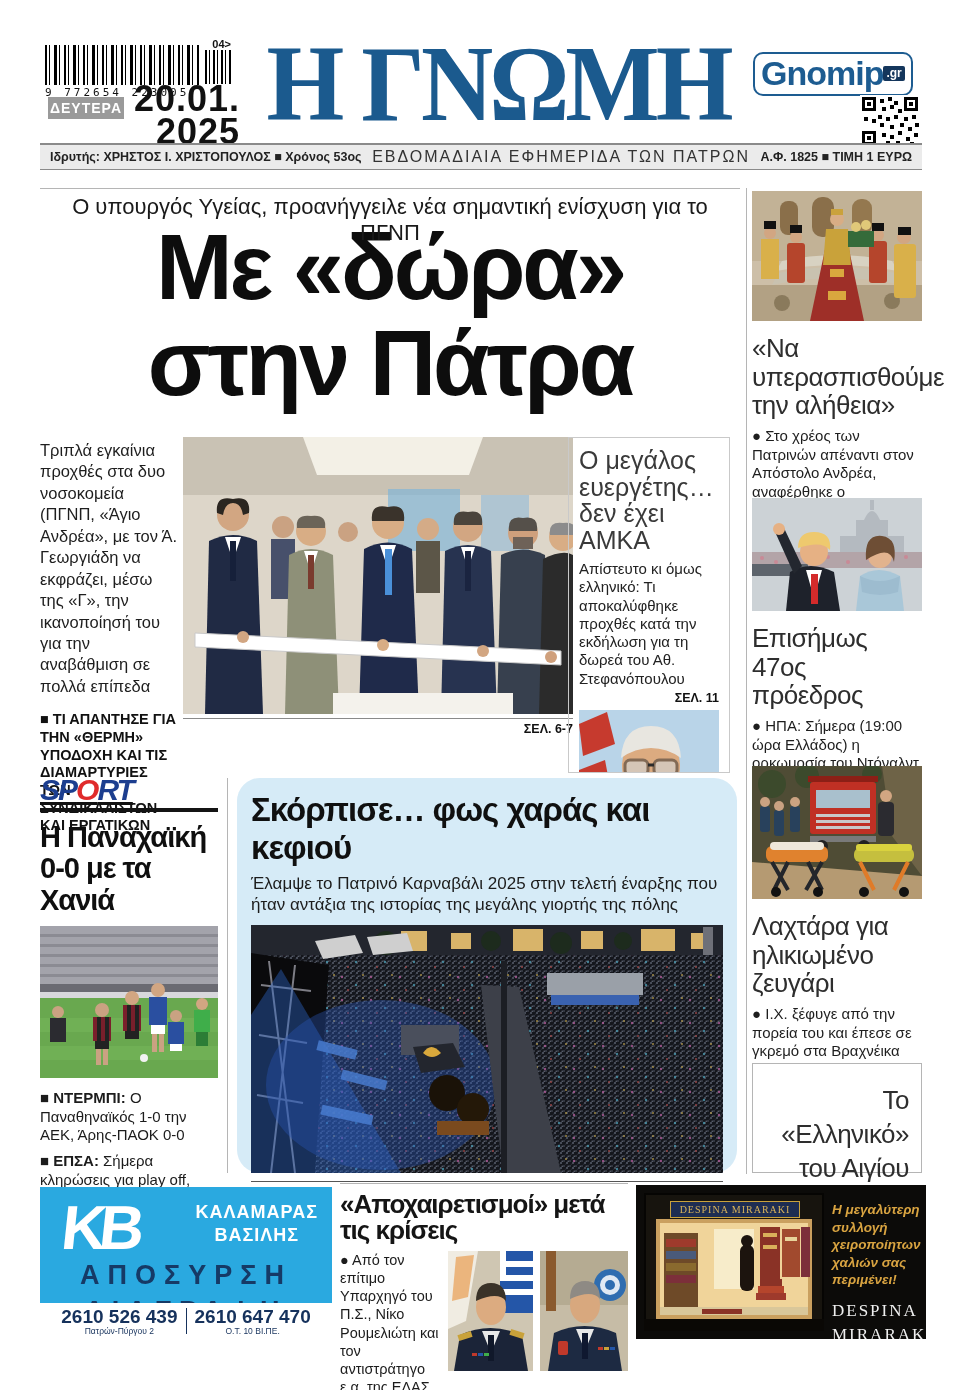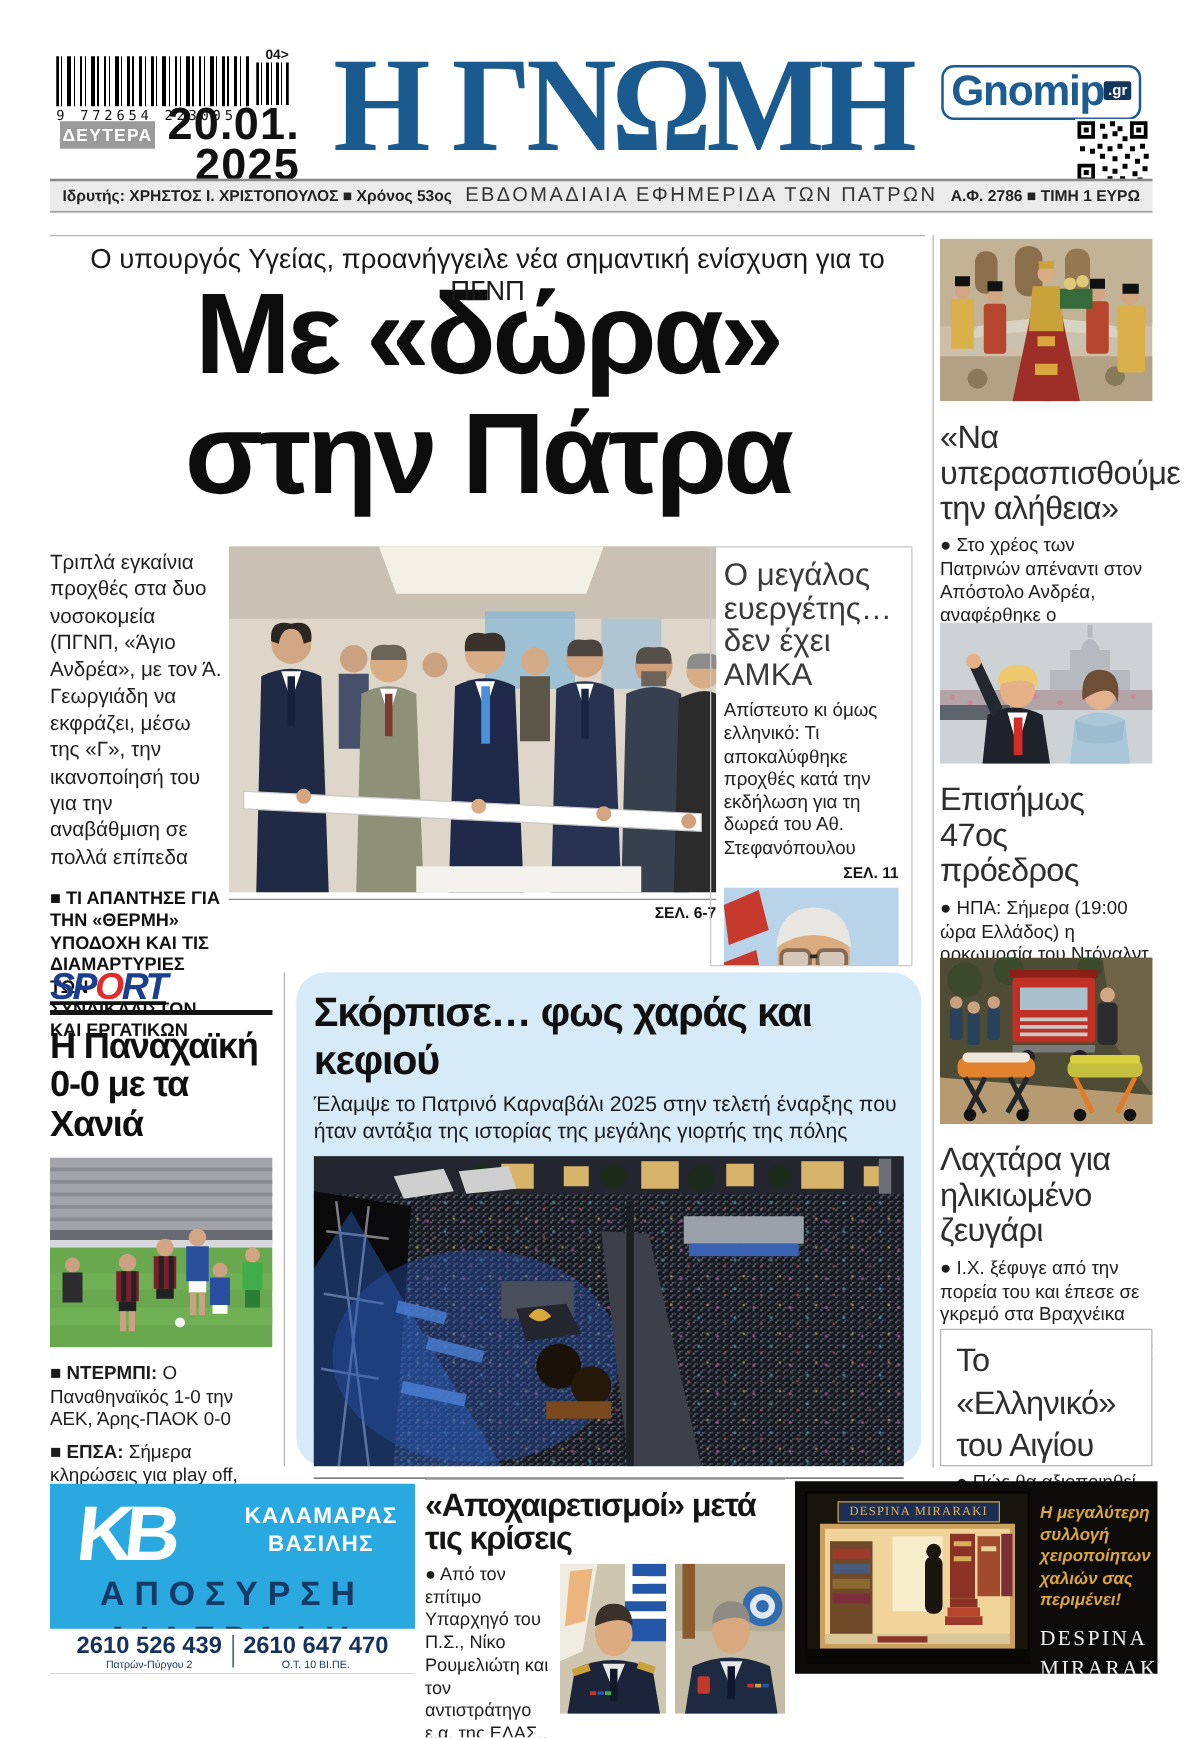--- a/index.html
+++ b/index.html
@@ -131,21 +131,21 @@
           <rect x="54" y="38" width="4" height="4"></rect>
           <rect x="26" y="46" width="4" height="4"></rect>
         <rect x="36" y="46" width="4" height="4"></rect>
           <rect x="50" y="47" width="4" height="4"></rect>
       </g>
     </svg>
   </div>
   <div class="abs info-strip" style="left:40px;top:143px;width:882px;height:27px;">
     <span class="info-small">Ιδρυτής: ΧΡΗΣΤΟΣ Ι. ΧΡΙΣΤΟΠΟΥΛΟΣ ■ Χρόνος 53ος</span>
     <span class="info-center">ΕΒΔΟΜΑΔΙΑΙΑ ΕΦΗΜΕΡΙΔΑ ΤΩΝ ΠΑΤΡΩΝ</span>
-    <span class="info-small">Α.Φ. 2786 ■ ΤΙΜΗ 1 ΕΥΡΩ</span>
+    <span class="info-small">Α.Φ. 1825 ■ ΤΙΜΗ 1 ΕΥΡΩ</span>
   </div>
 
   <div class="abs hairline" style="left:40px;top:188px;width:700px;height:1px;"></div>
   <div class="abs headline" style="left:20px;top:220px;width:740px;">
     <div>Με «δώρα»</div>
     <div>στην Πάτρα</div>
   </div>
   <div class="abs kicker" style="left:40px;top:194px;width:700px;">Ο υπουργός Υγείας, προανήγγειλε νέα σημαντική ενίσχυση για το ΠΓΝΠ</div>
   <div class="abs" style="left:40px;top:440px;width:140px;">
     <div class="intro">Τριπλά εγκαίνια προχθές στα δυο νοσοκομεία (ΠΓΝΠ, «Άγιο Ανδρέα», με τον Ά. Γεωργιάδη να εκφράζει, μέσω της «Γ», την ικανοποίησή του για την αναβάθμιση σε πολλά επίπεδα</div>
@@ -388,21 +388,21 @@
             <rect x="126" y="36" width="16" height="34" rx="4" fill="#2b2b30"></rect>
           </g>
       </svg>
     </div>
     <div class="rail-headline">Λαχτάρα για ηλικιωμένο ζευγάρι</div>
     <div class="rail-text">● Ι.Χ. ξέφυγε από την πορεία του και έπεσε σε γκρεμό στα Βραχνέικα</div>
     <div class="pageref rail-page">ΣΕΛ. 4</div>
   </div>
 
   <div class="rail-art aigio-box" style="top:1063px;height:110px;">
-    <div class="rail-headline" style="margin-top:0;line-height:1.3;">Το «Ελληνικό» του Αιγίου</div>
+    <div class="rail-headline" style="margin-top:12px;line-height:1.3;text-align:right;">Το «Ελληνικό» του Αιγίου</div>
     <div class="rail-text" style="margin-top:4px;">● Πώς θα αξιοποιηθεί η πρώην χαρτοποιία</div>
     <div class="pageref" style="margin-top:2px;">ΣΕΛ. 14</div>
   </div>
 
   <div class="abs" style="left:40px;top:775px;width:178px;">
     <div class="sport-logo"><span class="sport-blue">SP</span><span class="sport-red">O</span><span class="sport-blue">RT</span></div>
     <div class="sport-rule"></div>
     <div class="sport-headline">Η Παναχαϊκή 0-0 με τα Χανιά</div>
     <div style="margin-top:10px;">
       <svg width="178" height="152" viewBox="0 0 178 152">

